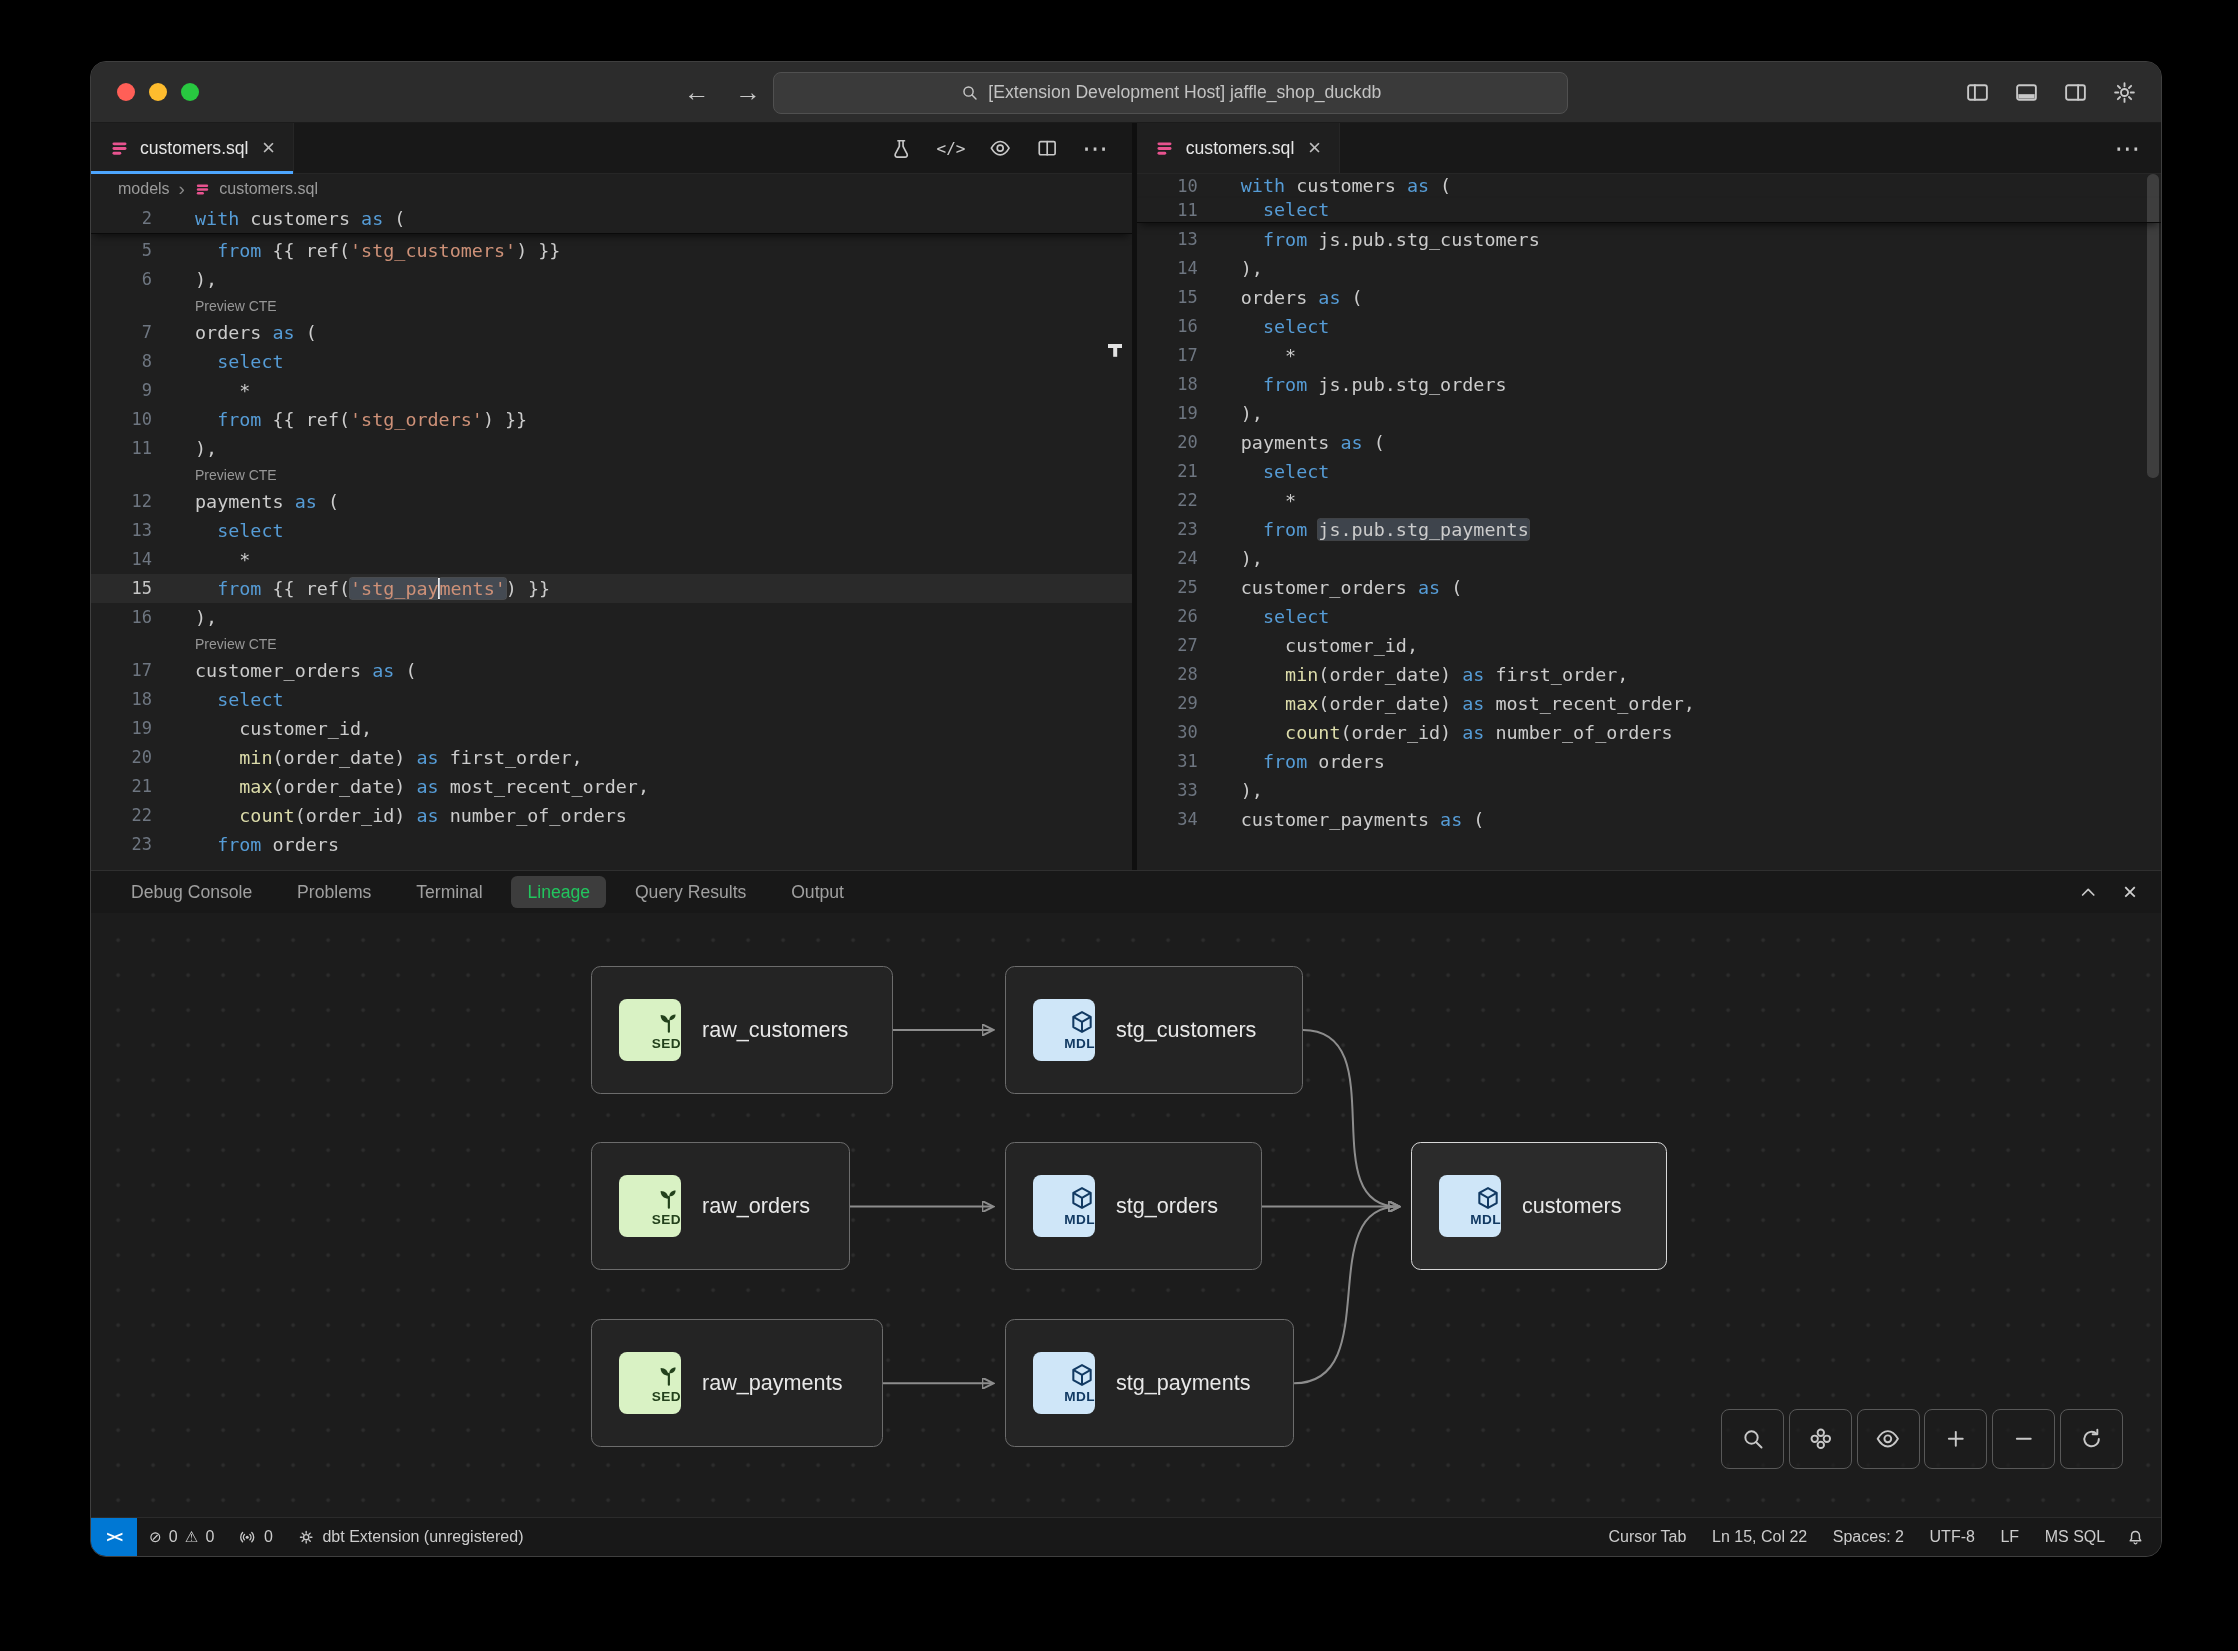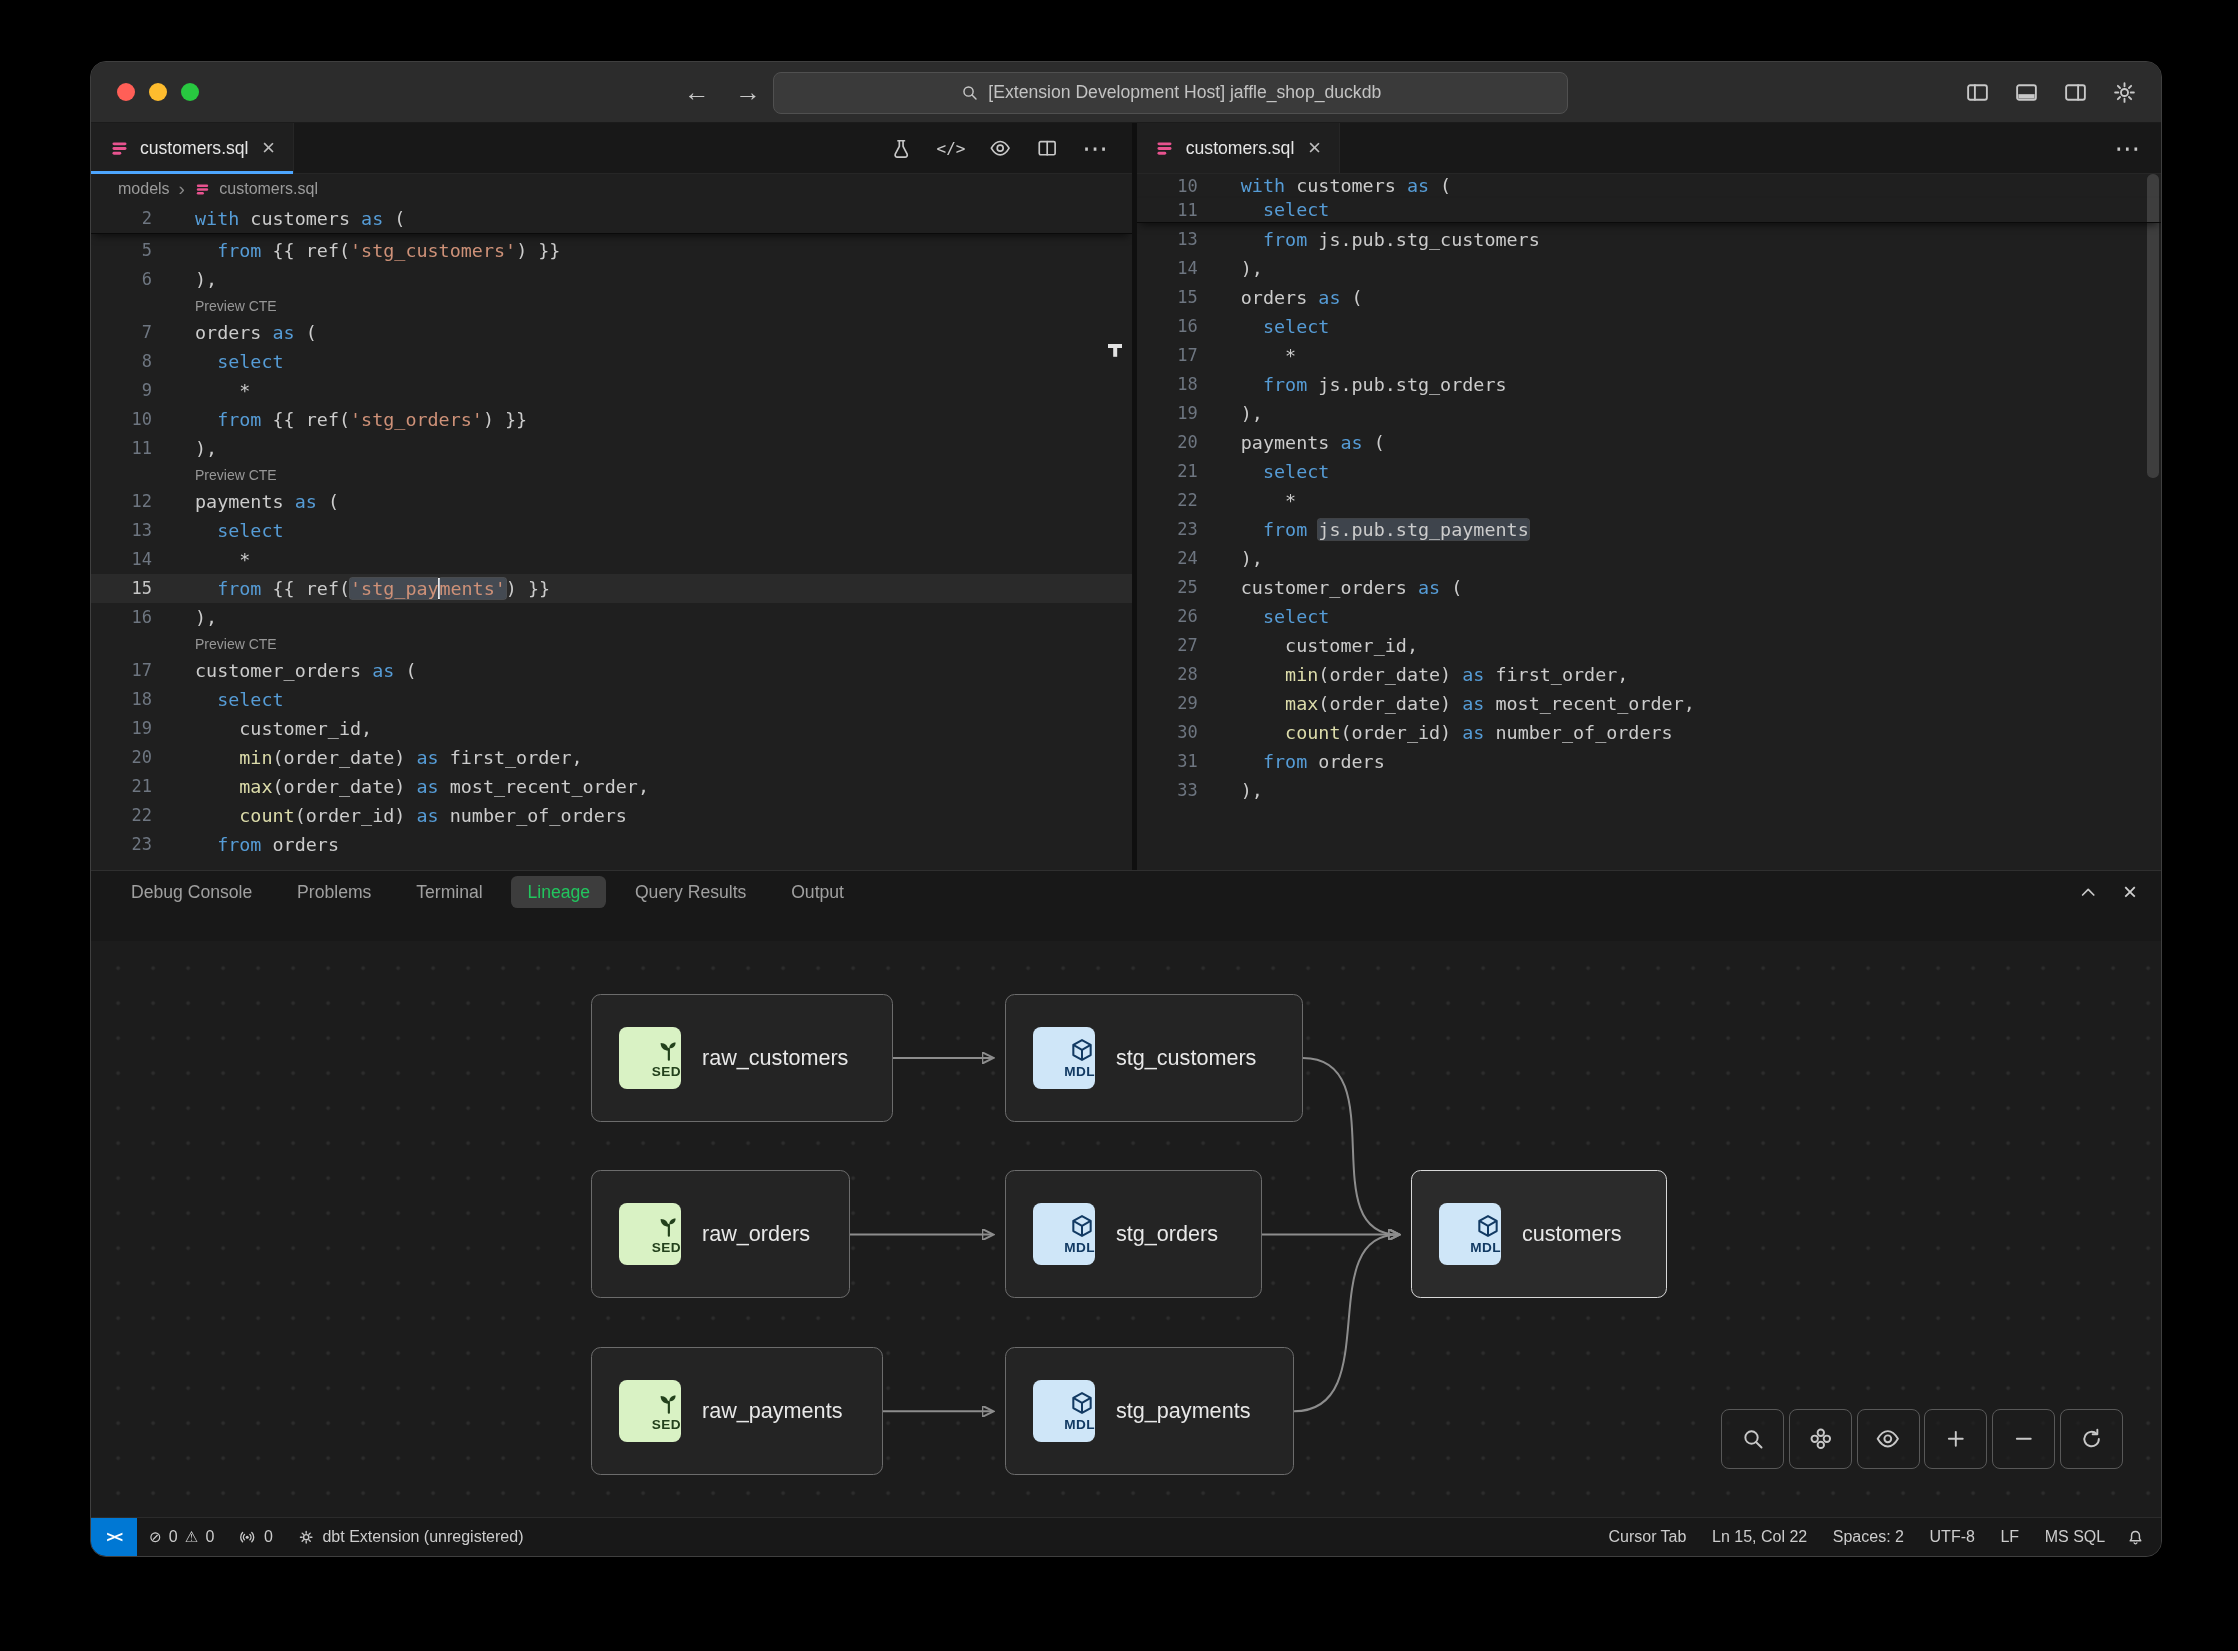--- a/index.html
+++ b/index.html
@@ -54,21 +54,21 @@
   .gutter.active{color:#c6c6c6;}
   .code{padding-left:43px;color:var(--txt);}
   .tk-kw{color:var(--kw);} .tk-fn{color:var(--fn);} .tk-str{color:var(--str);} .tk-txt{color:var(--txt);}
   .hl{background:rgba(99,114,130,.45);border-radius:2.4px;box-shadow:0 0 0 0.8px rgba(160,170,180,.35);}
   .caret{display:inline-block;width:2.4px;height:21.6px;background:#ffffff;margin:0 -0.8px;vertical-align:-4px;}
   .row.lens{height:24px;line-height:24px;}
   .lens-text{padding-left:43px;color:var(--lens);font-size:14px;font-family:"Liberation Sans",sans-serif;}
   .scrollbar-v{position:absolute;top:0;right:2.4px;width:11.2px;height:304px;background:rgba(121,121,121,.35);border-radius:5.6px;}
   .ovr-mark{position:absolute;right:9.6px;top:140px;}
   
-  .panel{flex:1;display:flex;flex-direction:column;background:#181818;border-top:0.8px solid #2f2f2f;min-height:0;gap:28px;}
+  .panel{flex:1;display:flex;flex-direction:column;background:#181818;border-top:0.8px solid #2f2f2f;min-height:0;}
   .phead{height:42px;flex:none;display:flex;align-items:center;padding:0 24px;}
   .ptabs{display:flex;align-items:center;gap:12.8px;}
   .ptab{padding:5.6px 16px;color:#a0a0a0;font-size:17.6px;border-radius:6.4px;white-space:nowrap;}
   .ptab.active{background:#3d3d3d;color:#22c55e;}
   .picon{color:#cfcfcf;margin-left:24px;display:flex;align-items:center;font-size:24px;line-height:1;}
   .picon svg{width:22.4px;height:22.4px;}
   .pbody{flex:1;position:relative;overflow:hidden;background:#1c1c1c;
     background-image:radial-gradient(circle,#2c2c2c 1.8px,transparent 2.2px);
     background-size:35px 35px;background-position:9.6px 9.6px;}
   .edges{position:absolute;left:0;top:0;}
@@ -254,20 +254,21 @@
           <div class="row"><div class="gutter">23</div><div class="code"><span class="tk-txt">  </span><span class="tk-kw">from</span><span class="tk-txt"> </span><span class="tk-txt hl">js.pub.stg_payments</span></div></div>
           <div class="row"><div class="gutter">24</div><div class="code"><span class="tk-txt">),</span></div></div>
           <div class="row"><div class="gutter">25</div><div class="code"><span class="tk-txt">customer_orders </span><span class="tk-kw">as</span><span class="tk-txt"> (</span></div></div>
           <div class="row"><div class="gutter">26</div><div class="code"><span class="tk-txt">  </span><span class="tk-kw">select</span></div></div>
           <div class="row"><div class="gutter">27</div><div class="code"><span class="tk-txt">    customer_id,</span></div></div>
           <div class="row"><div class="gutter">28</div><div class="code"><span class="tk-txt">    </span><span class="tk-fn">min</span><span class="tk-txt">(order_date) </span><span class="tk-kw">as</span><span class="tk-txt"> first_order,</span></div></div>
           <div class="row"><div class="gutter">29</div><div class="code"><span class="tk-txt">    </span><span class="tk-fn">max</span><span class="tk-txt">(order_date) </span><span class="tk-kw">as</span><span class="tk-txt"> most_recent_order,</span></div></div>
           <div class="row"><div class="gutter">30</div><div class="code"><span class="tk-txt">    </span><span class="tk-fn">count</span><span class="tk-txt">(order_id) </span><span class="tk-kw">as</span><span class="tk-txt"> number_of_orders</span></div></div>
           <div class="row"><div class="gutter">31</div><div class="code"><span class="tk-txt">  </span><span class="tk-kw">from</span><span class="tk-txt"> orders</span></div></div>
           <div class="row"><div class="gutter">33</div><div class="code"><span class="tk-txt">),</span></div></div>
+          <div class="row"><div class="gutter">34</div><div class="code"><span class="tk-txt">customer_payments </span><span class="tk-kw">as</span><span class="tk-txt"> (</span></div></div>
         </div>
     </div>
   </div>
 
   <div class="panel">
     <div class="phead">
       <div class="ptabs">
           <div class="ptab">Debug Console</div>
           <div class="ptab">Problems</div>
           <div class="ptab">Terminal</div>

